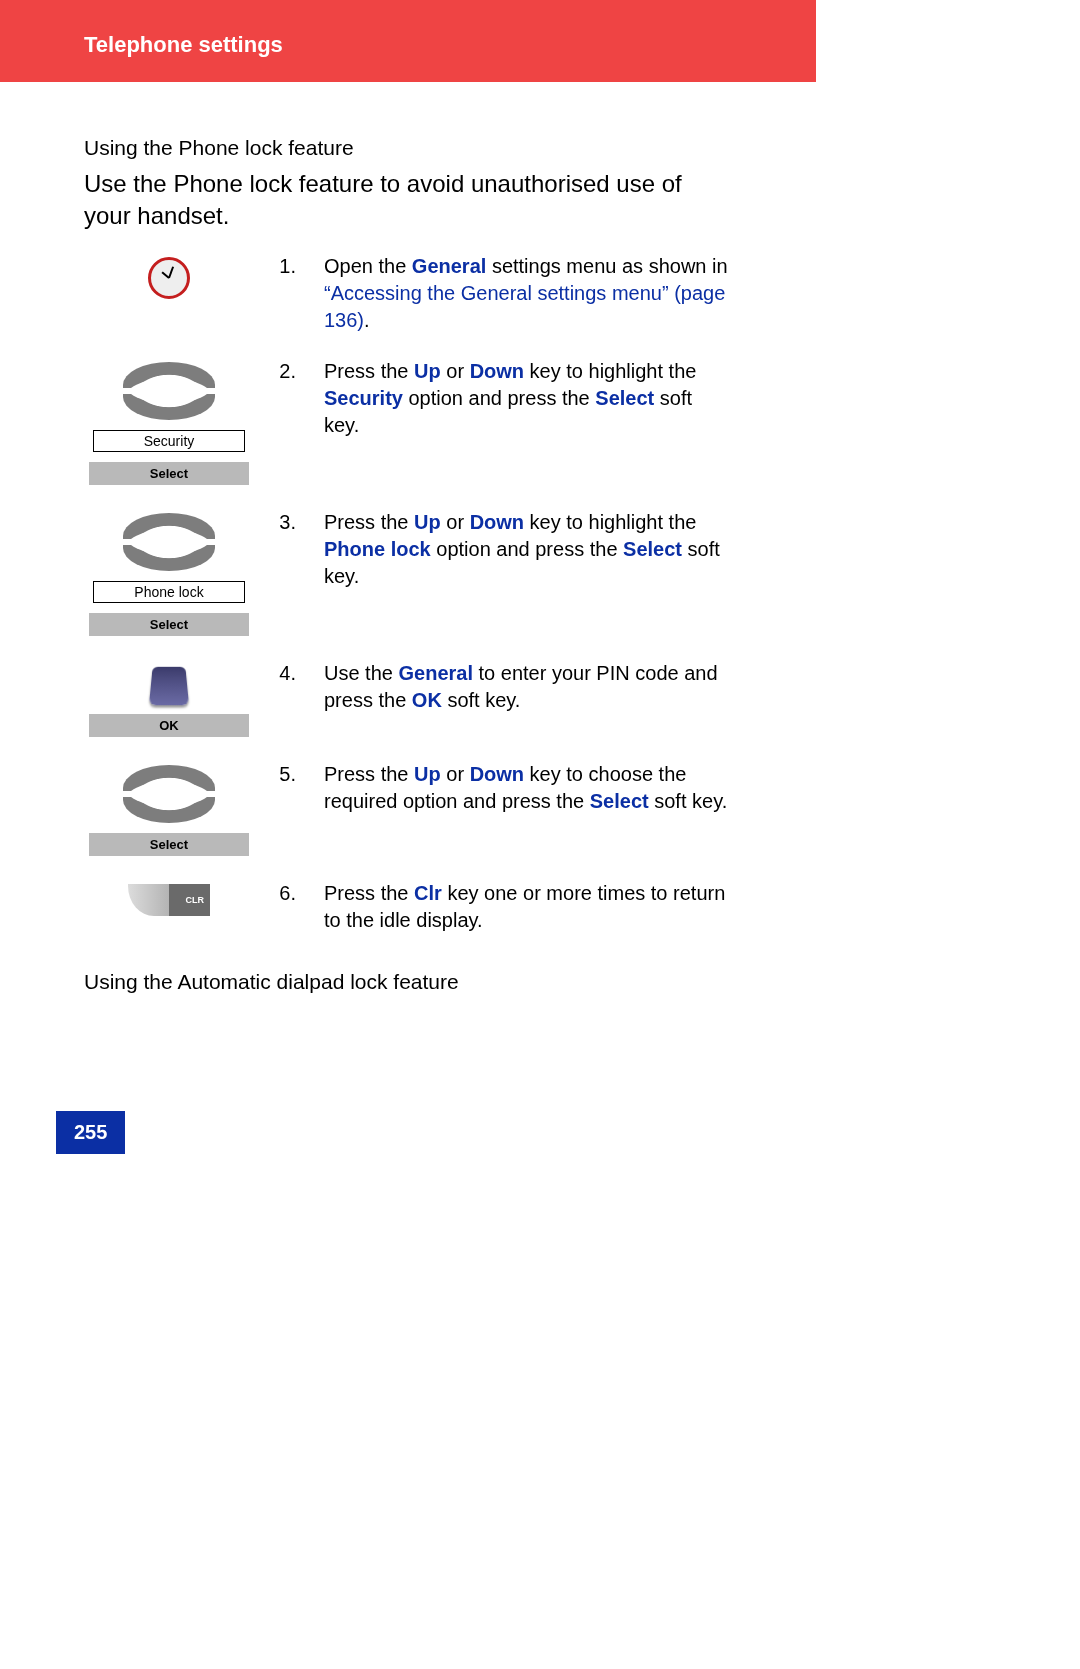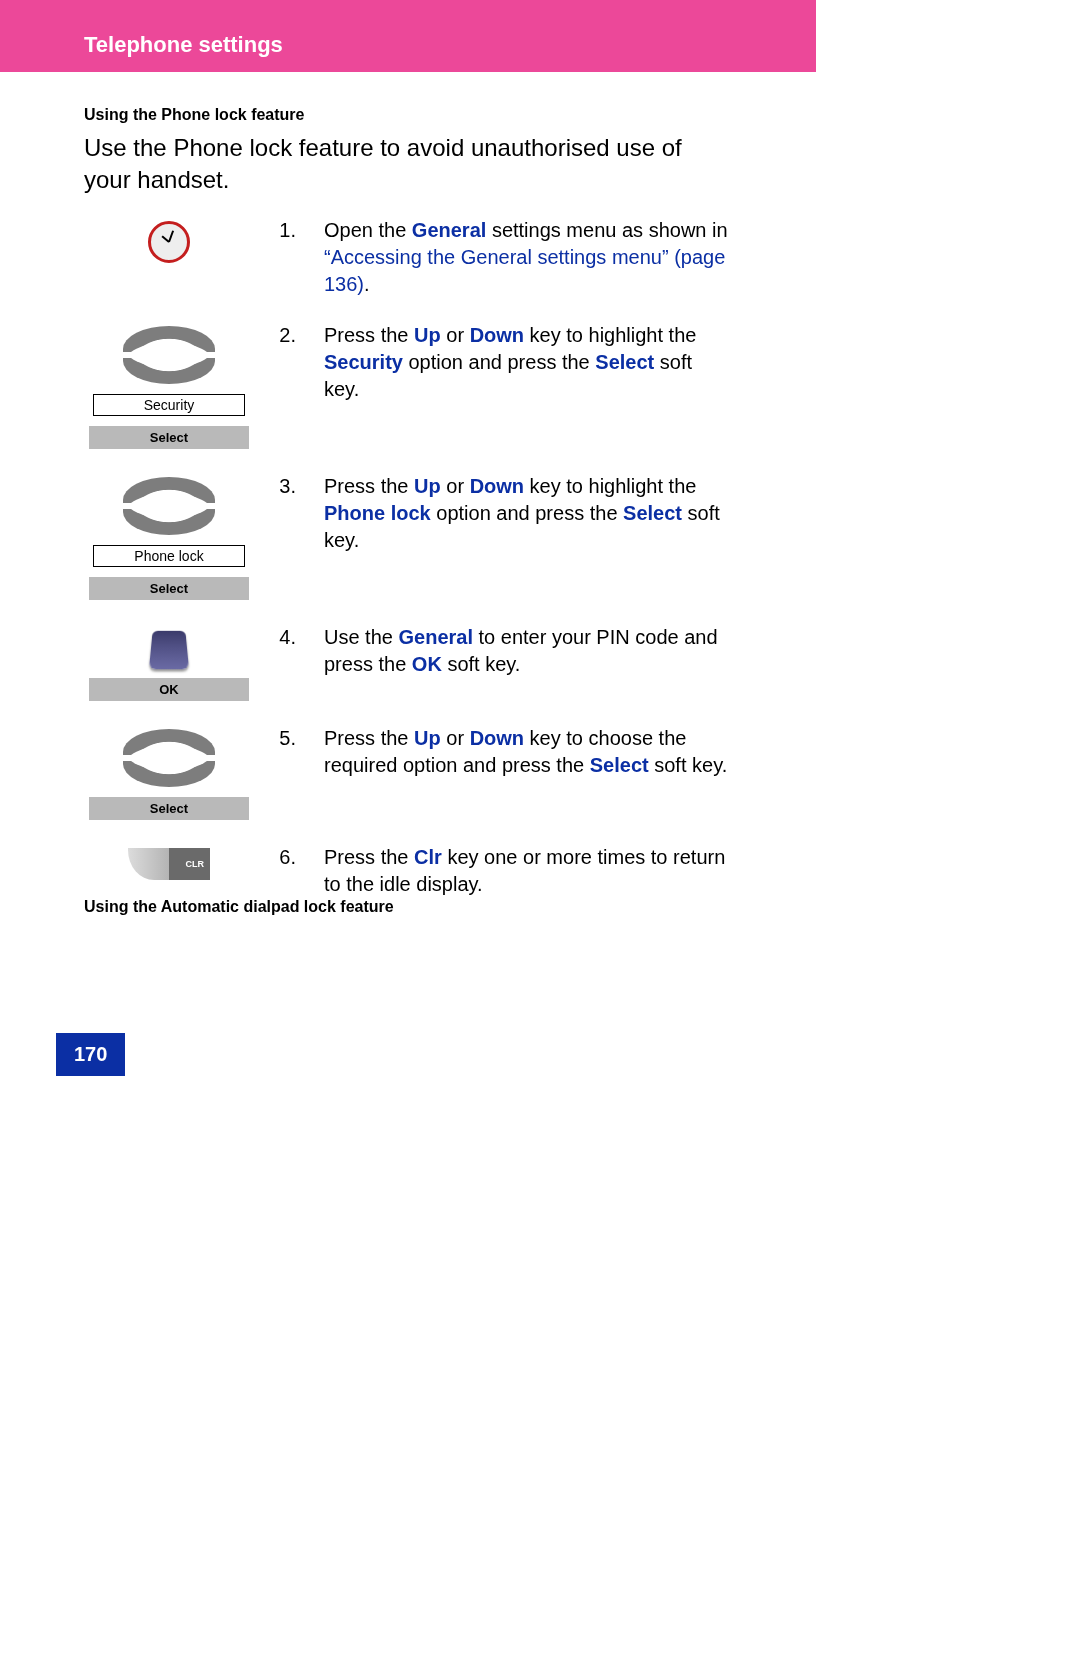--- a/index.html
+++ b/index.html
@@ -6,34 +6,34 @@
   
   .page{
     width:816px;
     margin:0;
     font-family:Arial,Helvetica,sans-serif;
     color:#000;
     position:relative;
     padding-bottom:220px;
   }
   .header-bar{
-    background:#ec4899;
+    background:#ef4444;
     color:#fff;
     font-family:"Trebuchet MS","Segoe UI",Arial,sans-serif;
     font-weight:bold;
     font-size:22px;
-    padding:32px 0 14px 84px;
-    margin-bottom:34px;
+    padding:32px 0 24px 84px;
+    margin-bottom:54px;
   }
   .content{
     padding:0 84px 0 84px;
   }
   .h2{
-    font-weight:bold;
-    font-size:16px;
+    font-weight:normal;
+    font-size:21px;
     margin:0 0 8px 0;
   }
   .body-text{
     font-size:24px;
     line-height:1.35;
     margin:0 0 20px 0;
   }
   .steps{
     display:grid;
     grid-template-columns:170px 1fr;
@@ -215,18 +215,18 @@
         </div>
         <div class="icon-col">
           <div class="clr-key">CLR</div>
         </div>
         <div class="step-text">
           <div class="step-num">6.</div>
           <div class="step-body"><span>Press the </span><span class="em-blue">Clr</span><span> key one or more times to return to the idle display.</span></div>
         </div>
       </div>
 
-    <div class="h2" style="">Using the Automatic dialpad lock feature</div>
+    <div class="h2" style="margin-top:36px;">Using the Automatic dialpad lock feature</div>
 
   </div>
 
-  <div class="page-number-tab">170</div>
+  <div class="page-number-tab">255</div>
 </div>
 
 </body></html>

